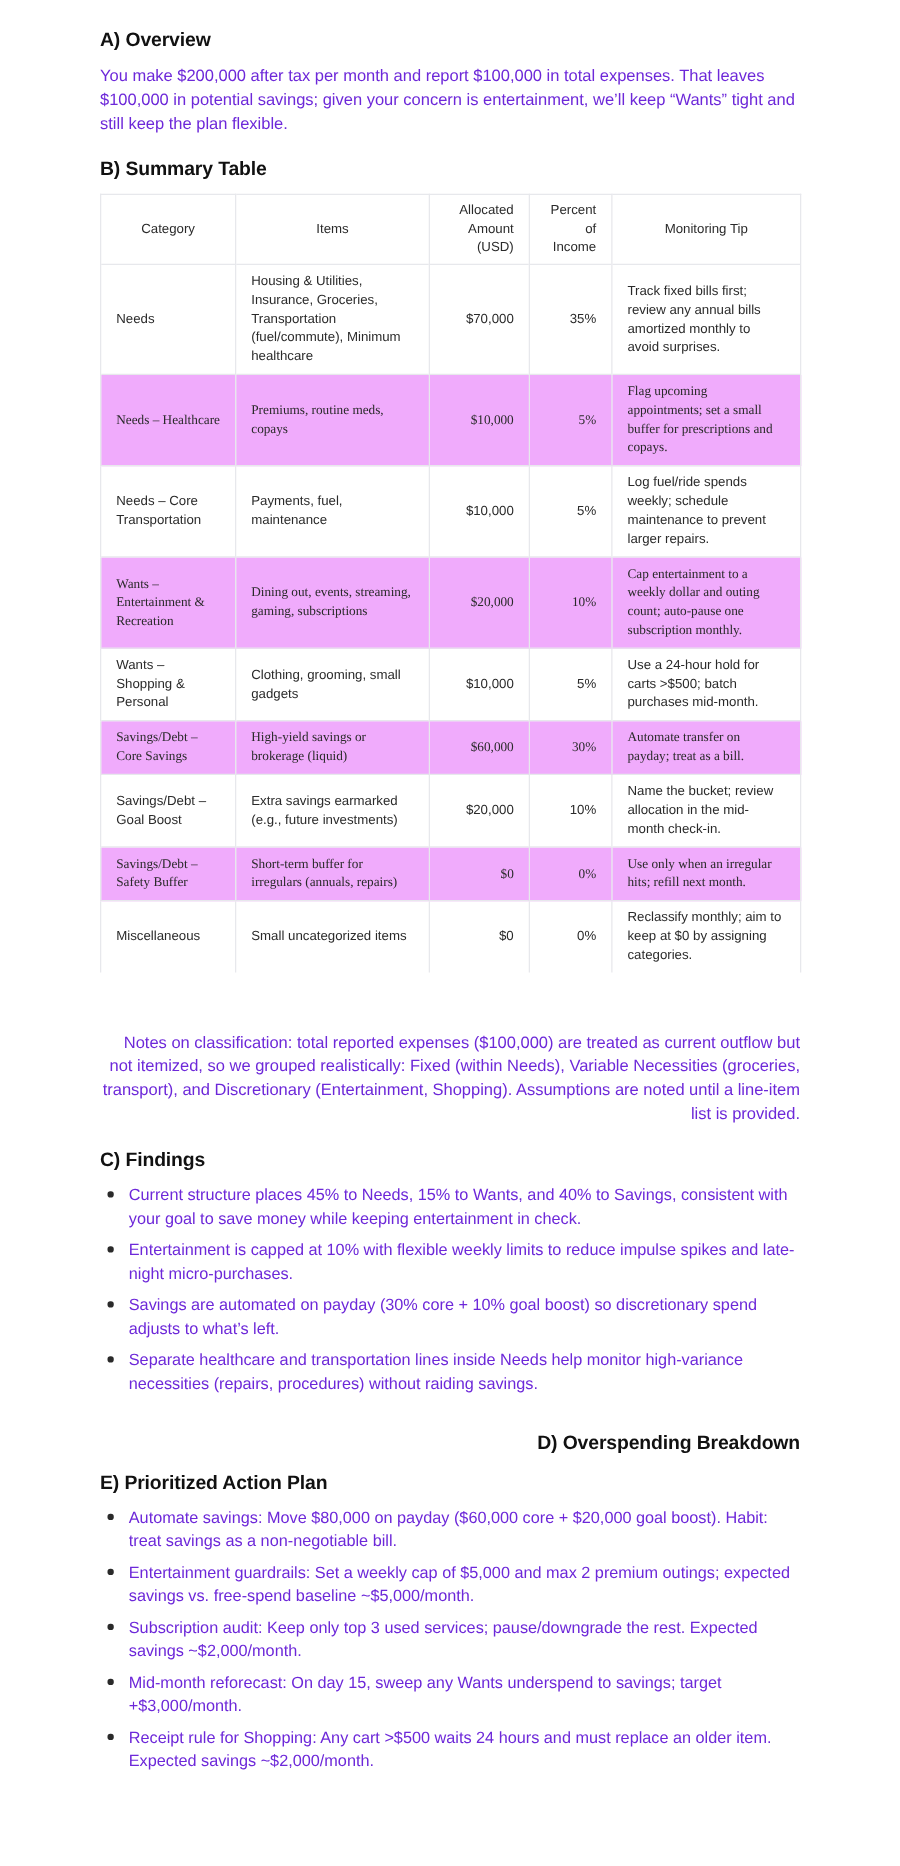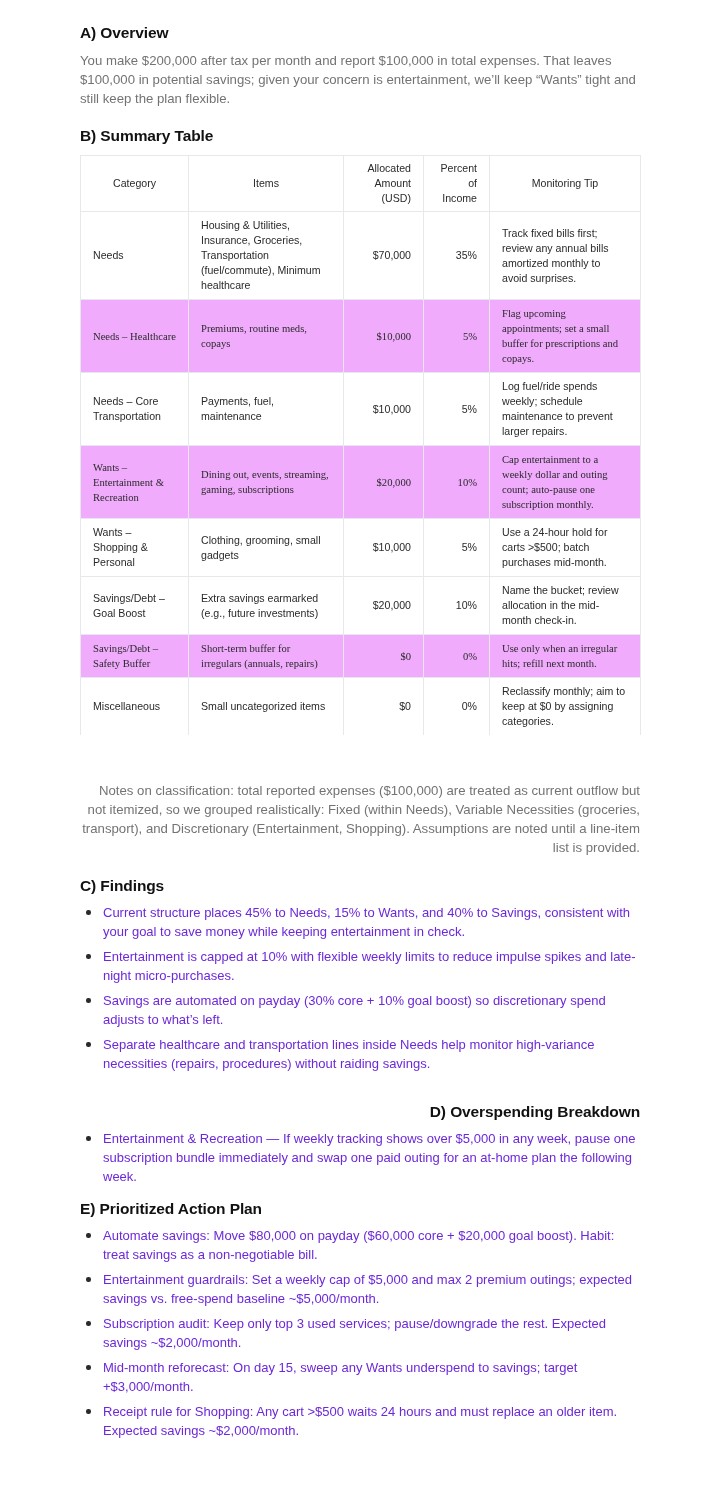--- a/index.html
+++ b/index.html
@@ -22,21 +22,21 @@
       font-size: 15.5px;
       font-weight: bold;
       margin: 0;
       color: #111111;
       letter-spacing: -0.1px;
     }
     p {
       font-size: 13.2px;
       line-height: 19px;
       margin: 0;
-      color: #737373;
+      color: #6d28d9;
     }
     .h-overview { margin-top: 0; }
     .p-overview { margin-top: 9px; }
     .h-table { margin-top: 19px; }
 
     table.summary {
       margin-top: 10px;
       width: 560px;
       border-collapse: collapse;
       table-layout: fixed;
@@ -153,20 +153,27 @@
         <td class="num">10%</td>
         <td>Cap entertainment to a weekly dollar and outing count; auto-pause one subscription monthly.</td>
       </tr>
       <tr>
         <td>Wants – Shopping &amp; Personal</td>
         <td>Clothing, grooming, small gadgets</td>
         <td class="num">$10,000</td>
         <td class="num">5%</td>
         <td>Use a 24-hour hold for carts &gt;$500; batch purchases mid-month.</td>
       </tr>
+      <tr class="shaded">
+        <td>Savings/Debt – Core Savings</td>
+        <td>High-yield savings or brokerage (liquid)</td>
+        <td class="num">$60,000</td>
+        <td class="num">30%</td>
+        <td>Automate transfer on payday; treat as a bill.</td>
+      </tr>
       <tr>
         <td>Savings/Debt – Goal Boost</td>
         <td>Extra savings earmarked (e.g., future investments)</td>
         <td class="num">$20,000</td>
         <td class="num">10%</td>
         <td>Name the bucket; review allocation in the mid-month check-in.</td>
       </tr>
       <tr class="shaded">
         <td>Savings/Debt – Safety Buffer</td>
         <td>Short-term buffer for irregulars (annuals, repairs)</td>
@@ -189,21 +196,20 @@
   <h2 class="h-findings">C) Findings</h2>
   <ul class="list-findings">
     <li><span class="bullet"></span><span>Current structure places 45% to Needs, 15% to Wants, and 40% to Savings, consistent with your goal to save money while keeping entertainment in check.</span></li>
     <li><span class="bullet"></span><span>Entertainment is capped at 10% with flexible weekly limits to reduce impulse spikes and late-night micro-purchases.</span></li>
     <li><span class="bullet"></span><span>Savings are automated on payday (30% core + 10% goal boost) so discretionary spend adjusts to what’s left.</span></li>
     <li><span class="bullet"></span><span>Separate healthcare and transportation lines inside Needs help monitor high-variance necessities (repairs, procedures) without raiding savings.</span></li>
   </ul>
 
   <h2 class="h-over">D) Overspending Breakdown</h2>
   <ul class="list-over">
-    <li><span class="bullet"></span><span>Entertainment &amp; Recreation — If weekly tracking shows over $5,000 in any week, pause one subscription bundle immediately and swap one paid outing for an at-home plan the following week.</span></li>
   </ul>
 
   <h2 class="h-action">E) Prioritized Action Plan</h2>
   <ul class="list-action">
     <li><span class="bullet"></span><span>Automate savings: Move $80,000 on payday ($60,000 core + $20,000 goal boost). Habit: treat savings as a non-negotiable bill.</span></li>
     <li><span class="bullet"></span><span>Entertainment guardrails: Set a weekly cap of $5,000 and max 2 premium outings; expected savings vs. free-spend baseline ~$5,000/month.</span></li>
     <li><span class="bullet"></span><span>Subscription audit: Keep only top 3 used services; pause/downgrade the rest. Expected savings ~$2,000/month.</span></li>
     <li><span class="bullet"></span><span>Mid-month reforecast: On day 15, sweep any Wants underspend to savings; target +$3,000/month.</span></li>
     <li><span class="bullet"></span><span>Receipt rule for Shopping: Any cart &gt;$500 waits 24 hours and must replace an older item. Expected savings ~$2,000/month.</span></li>
   </ul>

